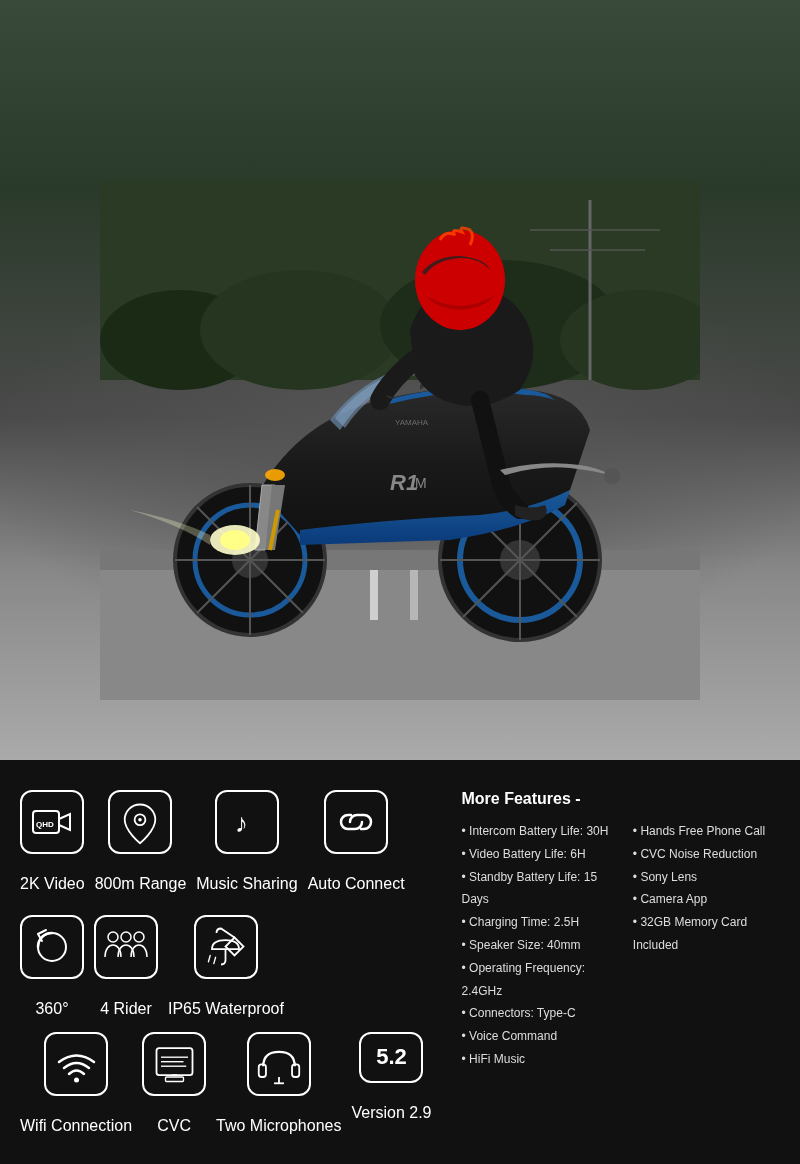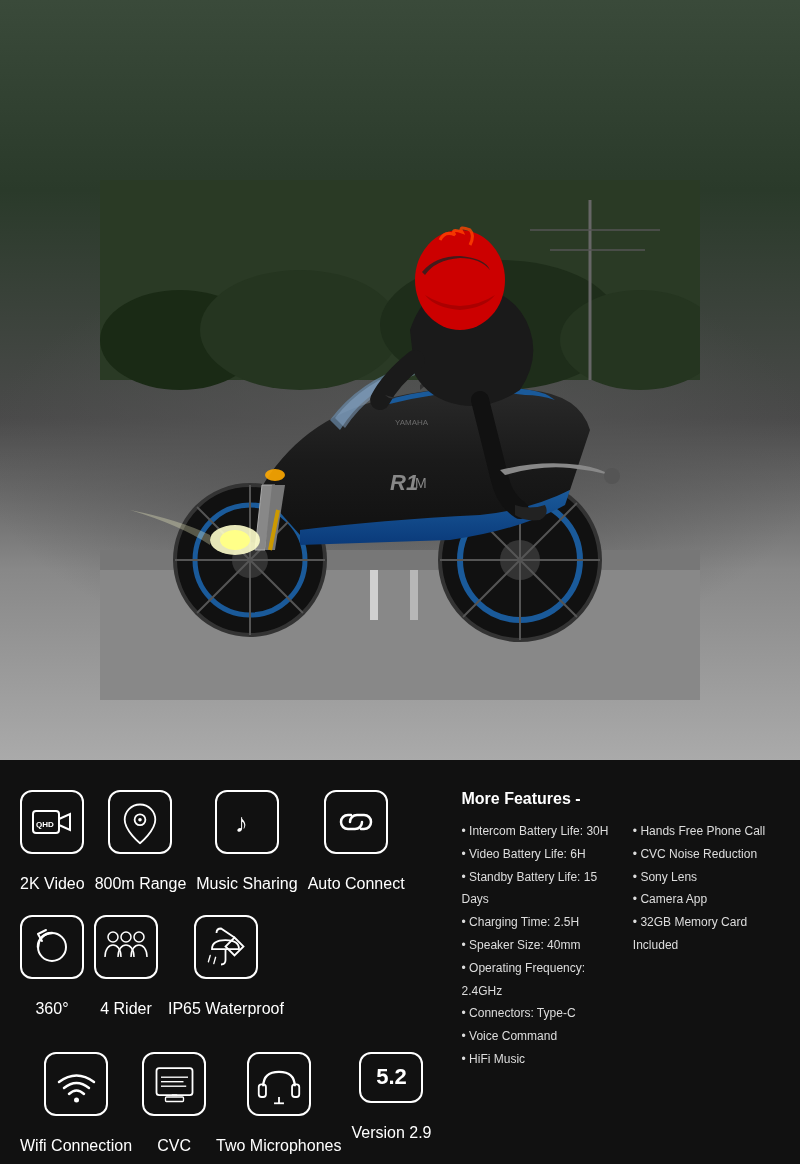--- a/index.html
+++ b/index.html
@@ -306,21 +306,21 @@
           <div class="feature-icon">
             <svg width="40" height="40" viewBox="0 0 40 40" fill="none">
               <path d="M14 20 C14 16 17 13 21 13 L28 13 C32 13 35 16 35 20 C35 24 32 27 28 27 L25 27" stroke="white" stroke-width="2.5" stroke-linecap="round" fill="none"></path>
               <path d="M26 20 C26 24 23 27 19 27 L12 27 C8 27 5 24 5 20 C5 16 8 13 12 13 L15 13" stroke="white" stroke-width="2.5" stroke-linecap="round" fill="none"></path>
             </svg>
           </div>
           <span class="feature-label">Auto Connect</span>
         </div>
       </div>
 
-      <div style="display: flex; gap: 10px; margin-bottom: 32px;">
+      <div style="display: flex; gap: 10px; margin-bottom: 12px;">
 
         <div class="feature-item">
           <div class="feature-icon">
             <svg width="40" height="40" viewBox="0 0 40 40" fill="none">
               <circle cx="20" cy="20" r="14" stroke="white" stroke-width="2" fill="none"></circle>
               <path d="M6 20 C6 12 12 6 20 6" stroke="white" stroke-width="2.5" stroke-linecap="round" fill="none"></path>
               <path d="M14 3 L6 7 L10 14" stroke="white" stroke-width="2" stroke-linecap="round" stroke-linejoin="round" fill="none"></path>
             </svg>
           </div>
           <span class="feature-label">360°</span>

